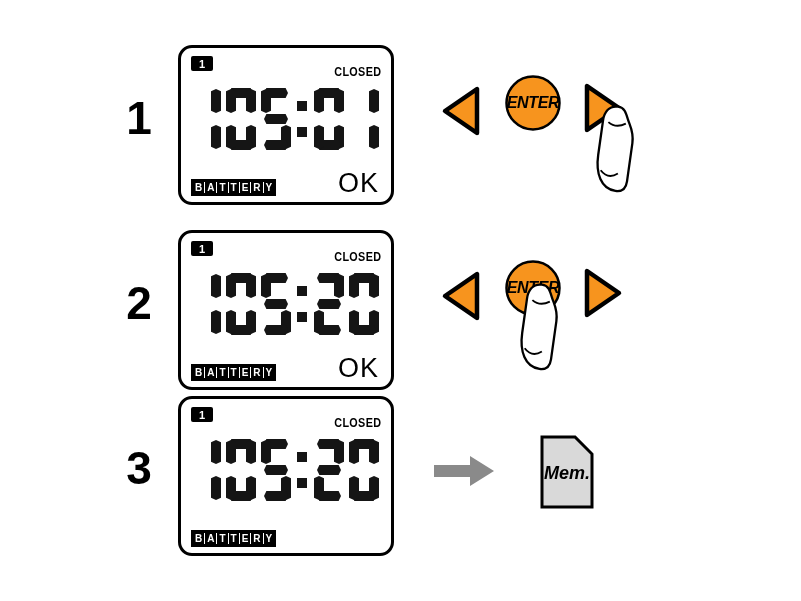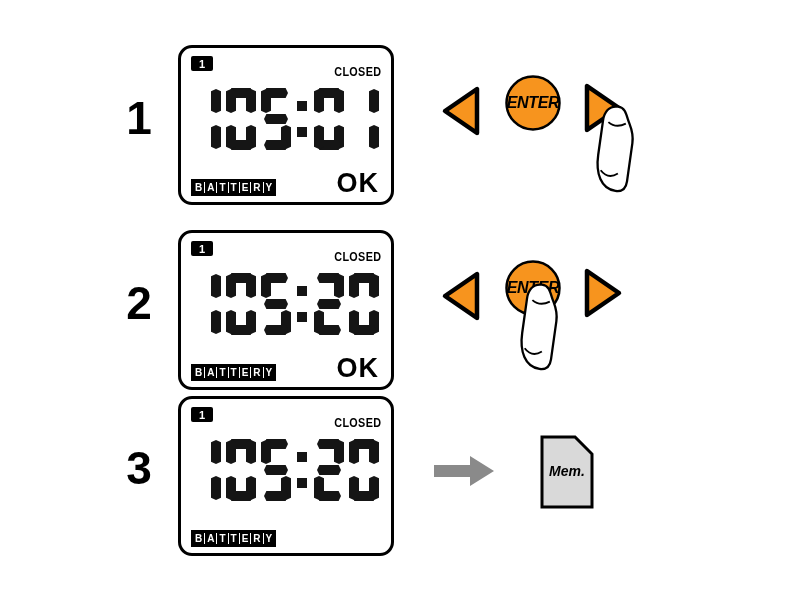--- a/index.html
+++ b/index.html
@@ -22,30 +22,30 @@
   .seg-v{width:10px;height:24px;clip-path:polygon(0 9%,50% 0,100% 9%,100% 91%,50% 100%,0 91%);}
   .seg-a{top:0;} .seg-g{top:26px;} .seg-d{bottom:0;}
   .seg-b{right:0;top:1px;} .seg-c{right:0;bottom:1px;}
   .seg-e{left:0;bottom:1px;} .seg-f{left:0;top:1px;}
   .colon{position:relative;display:inline-block;width:13px;height:62px;margin-right:5px;}
   .colon i{position:absolute;left:1px;width:10px;height:10px;background:#151515;}
   .colon i:first-child{top:13px;} .colon i:last-child{bottom:13px;}
   .battery{position:absolute;left:10px;bottom:6px;background:#000;display:inline-flex;padding:3px 2px;}
   .bat-ch{color:#fff;font-size:10px;font-weight:bold;line-height:11px;padding:0 2px;border-right:1px solid #fff;}
   .bat-ch:last-child{border-right:0;}
-  .ok{position:absolute;right:12px;bottom:3px;font-size:27px;font-weight:bold;letter-spacing:1px;color:#000;}
+  .ok{position:absolute;right:12px;bottom:3px;font-size:27px;font-weight:normal;letter-spacing:1px;color:#000;}
 
   
   .abs{position:absolute;}
   .enter-btn{position:absolute;width:58px;height:58px;}
   .enter-btn svg{position:absolute;left:0;top:0;}
   .enter-label{position:absolute;left:0;top:0;right:0;bottom:0;display:flex;align-items:center;justify-content:center;
         font-size:16px;font-weight:bold;font-style:italic;letter-spacing:-.3px;color:#000;}
   .memcard{position:absolute;width:56px;height:76px;}
-  .mem-label{position:absolute;left:0;right:0;top:29px;text-align:center;font-weight:bold;font-style:italic;font-size:14px;color:#000;}
+  .mem-label{position:absolute;left:0;right:0;top:29px;text-align:center;font-weight:bold;font-style:italic;font-size:18px;color:#000;}
 </style>
 </head>
 <body>
 
 <div class="page">
 
   <div class="step-num" style="left:116px;top:95px;">1</div>
 
   <div class="lcd" style="left:178px;top:45px;">
     <div class="prog">1</div>

